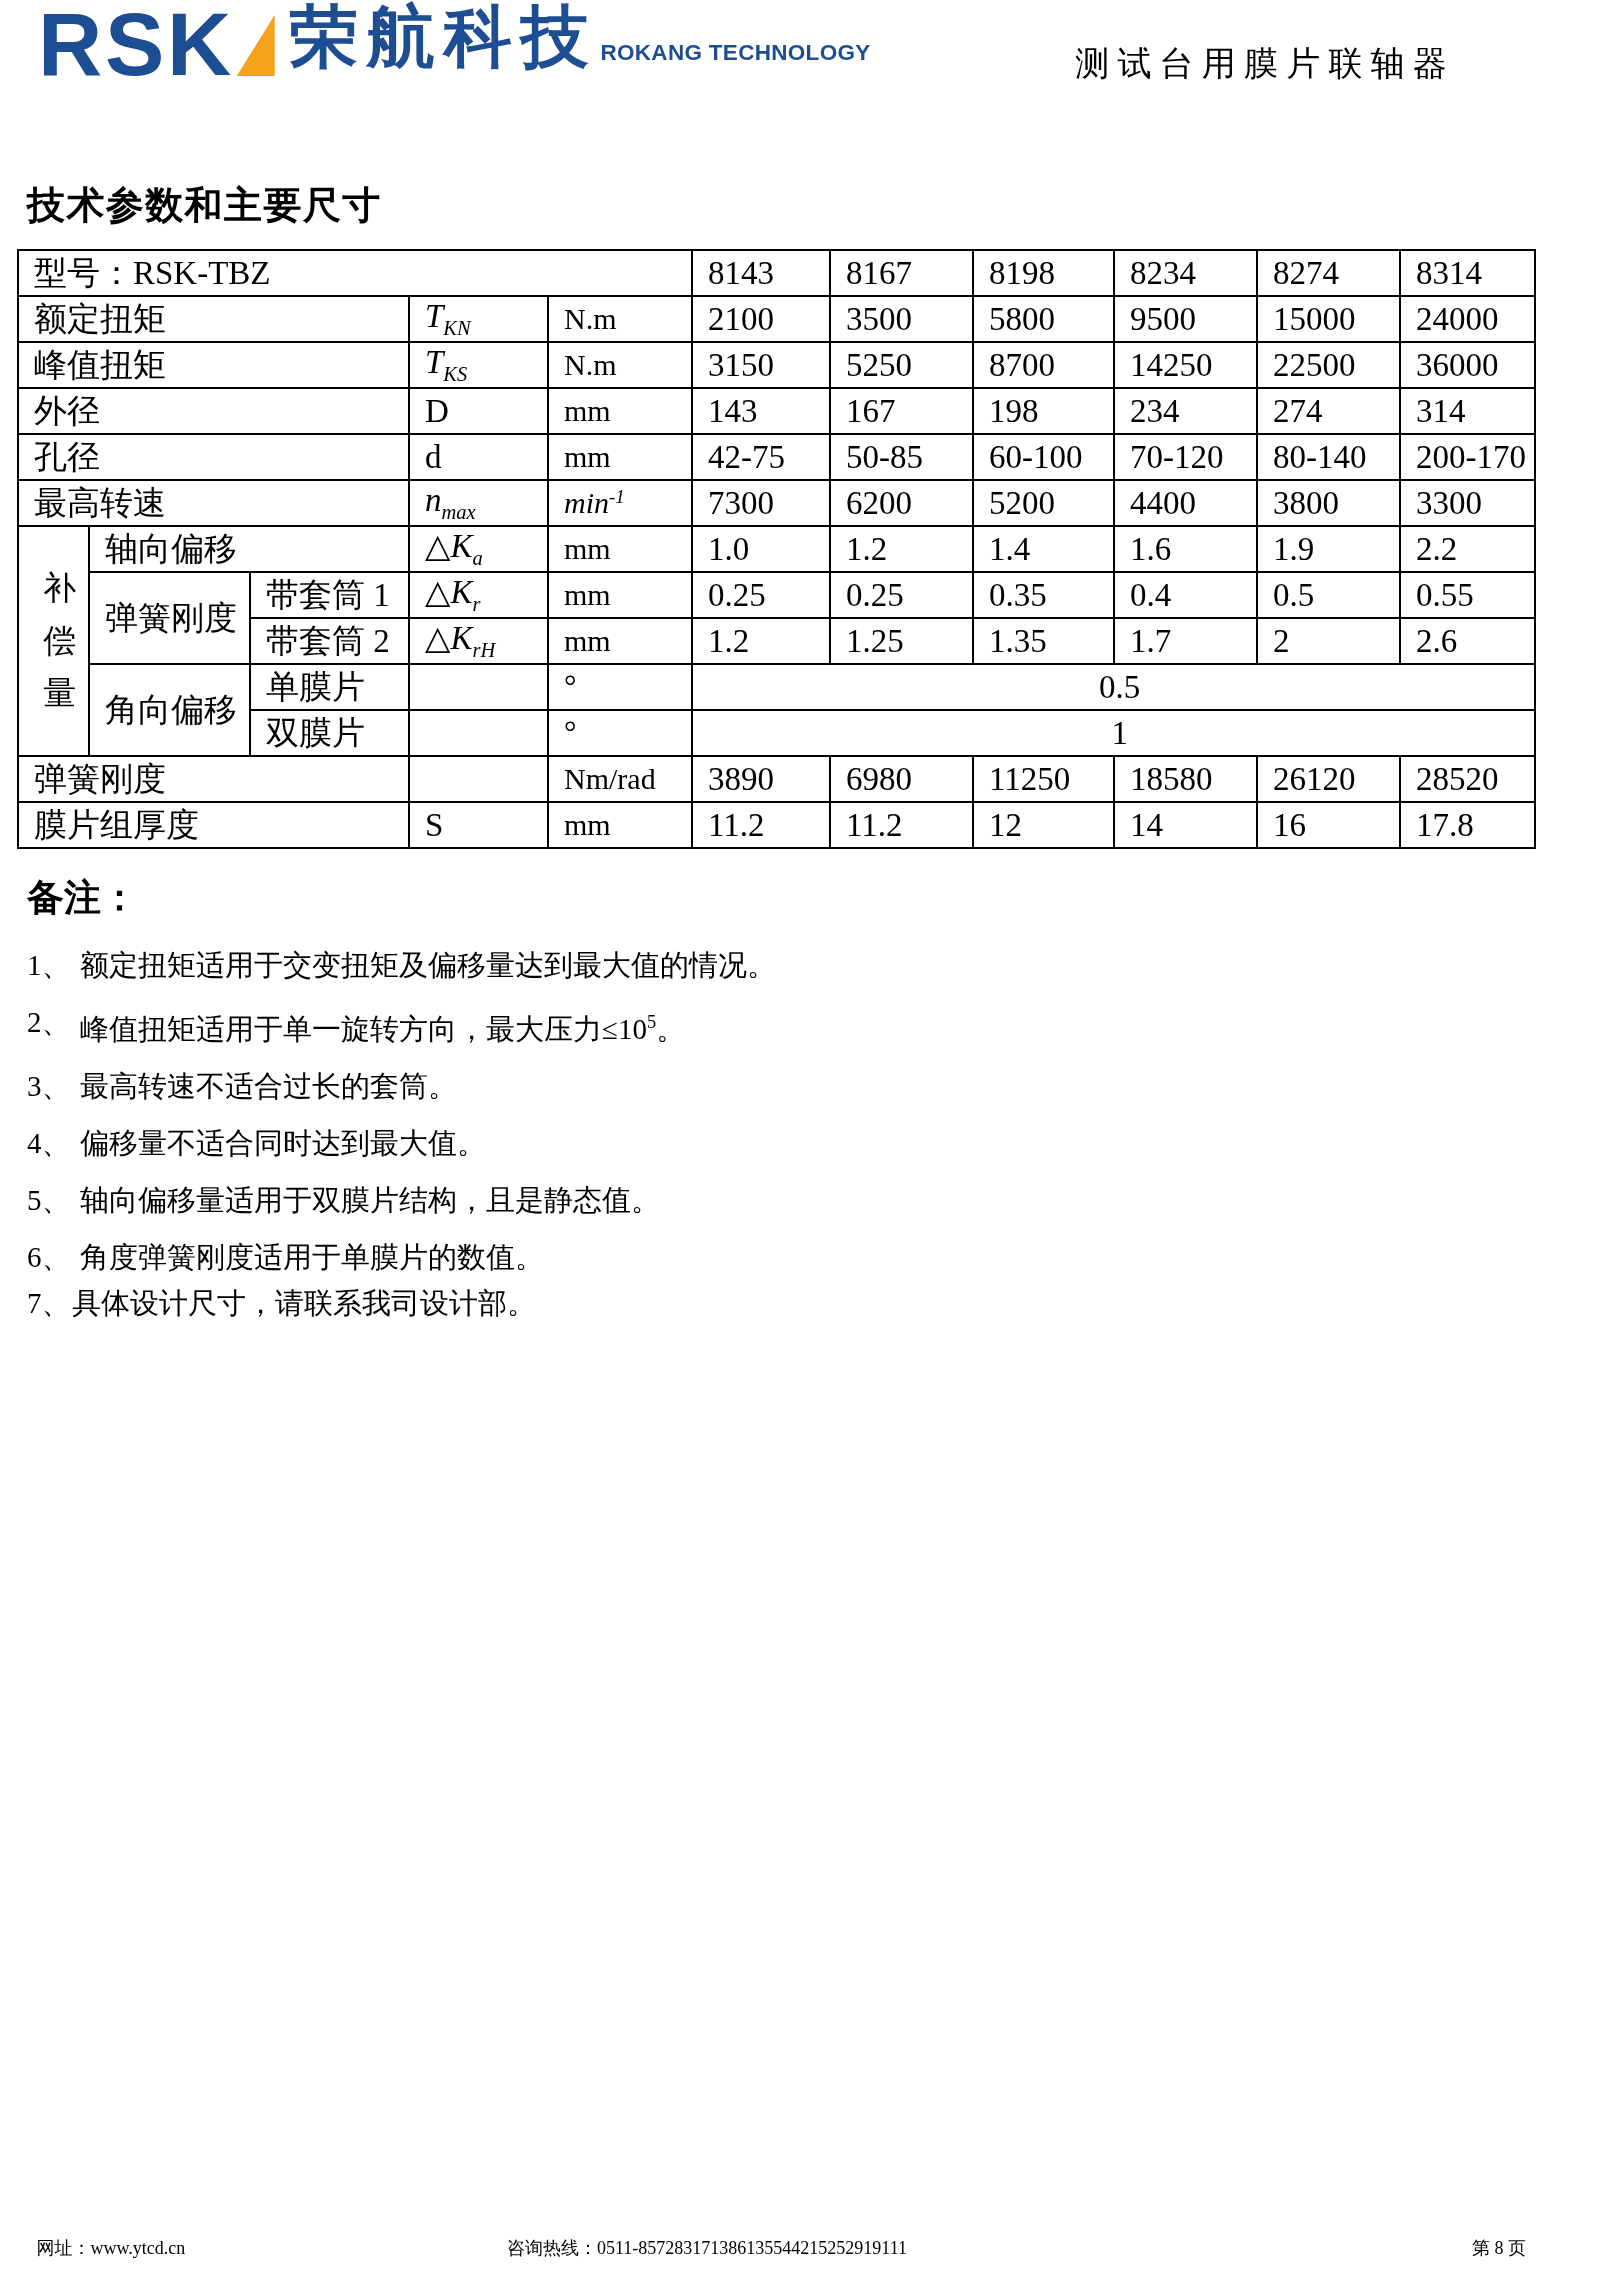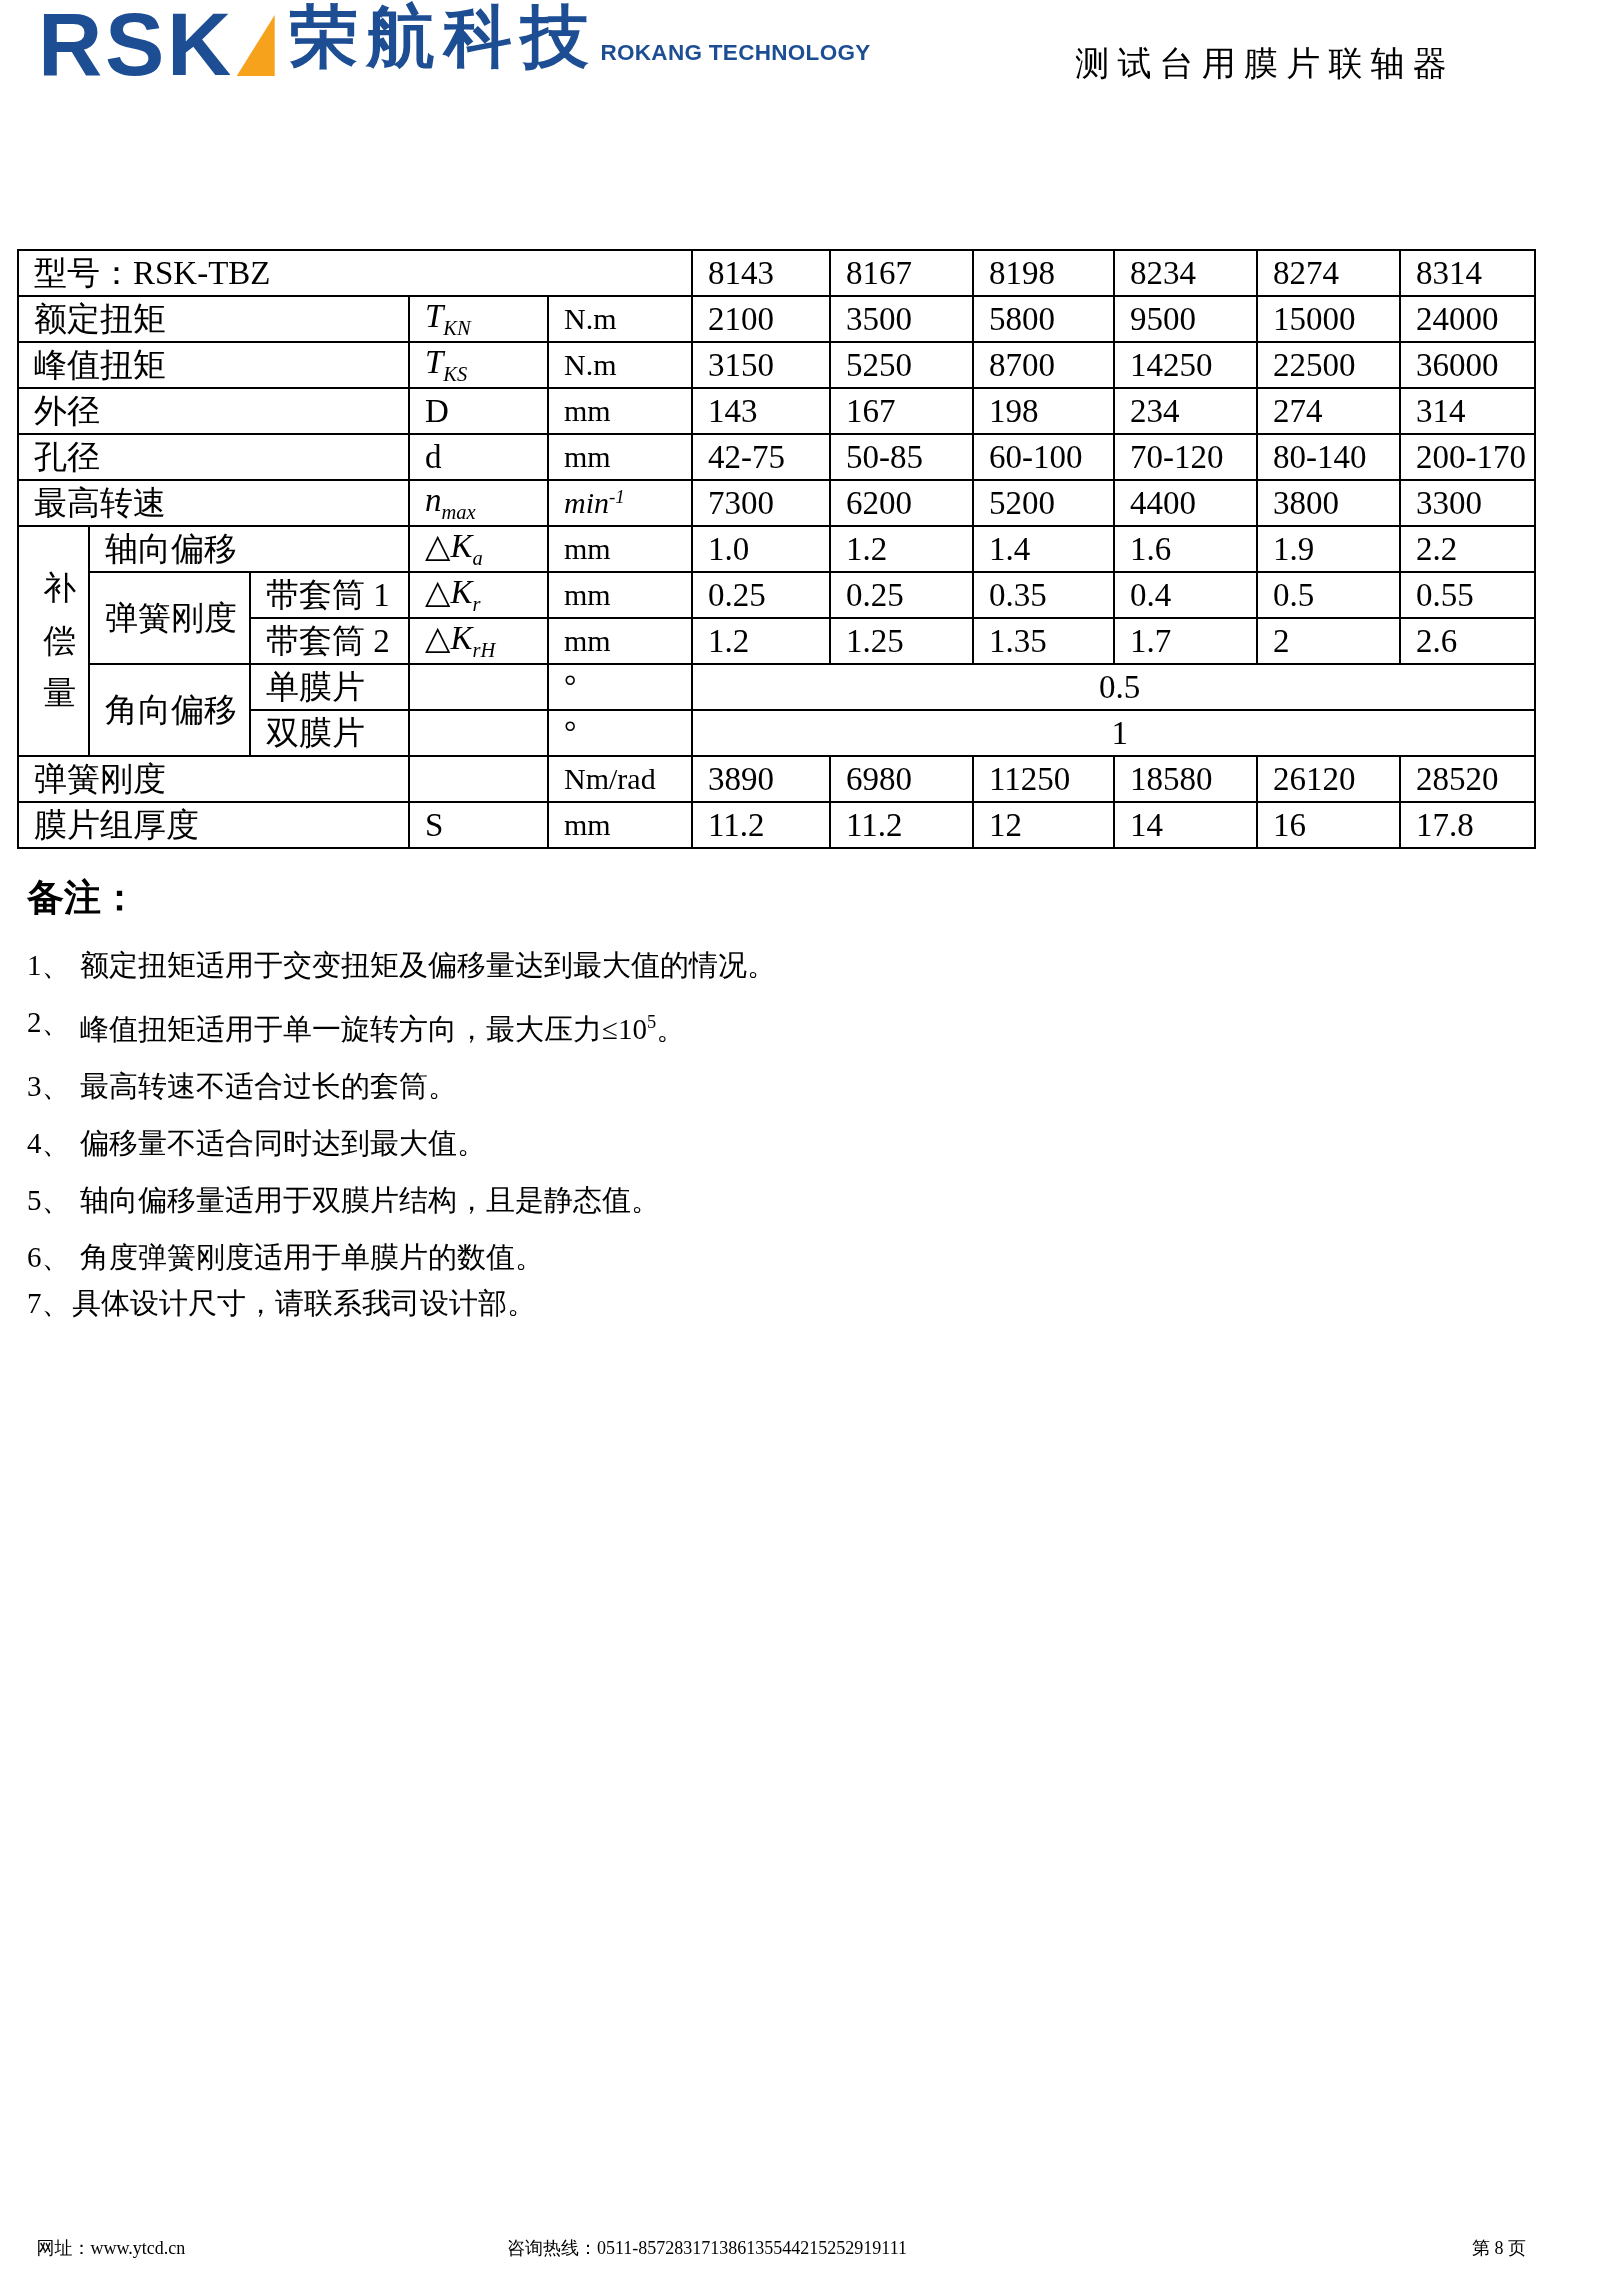--- a/index.html
+++ b/index.html
@@ -74,20 +74,21 @@
       <span class="logo-rsk">RSK</span>
       <span class="logo-tri"></span>
       <span class="logo-names">
         <span class="logo-cn">荣航科技</span>
         <span class="logo-en">ROKANG TECHNOLOGY</span>
       </span>
     </div>
     <div class="doc-title">测试台用膜片联轴器</div>
   </div>
 
+  <h1 class="section-title">技术参数和主要尺寸</h1>
 
   <table class="spec">
     <colgroup>
       <col style="width:71px">
         <col style="width:161px">
         <col style="width:159px">
       <col style="width:139px">
         <col style="width:144px">
       <col style="width:138px">
         <col style="width:143px">

